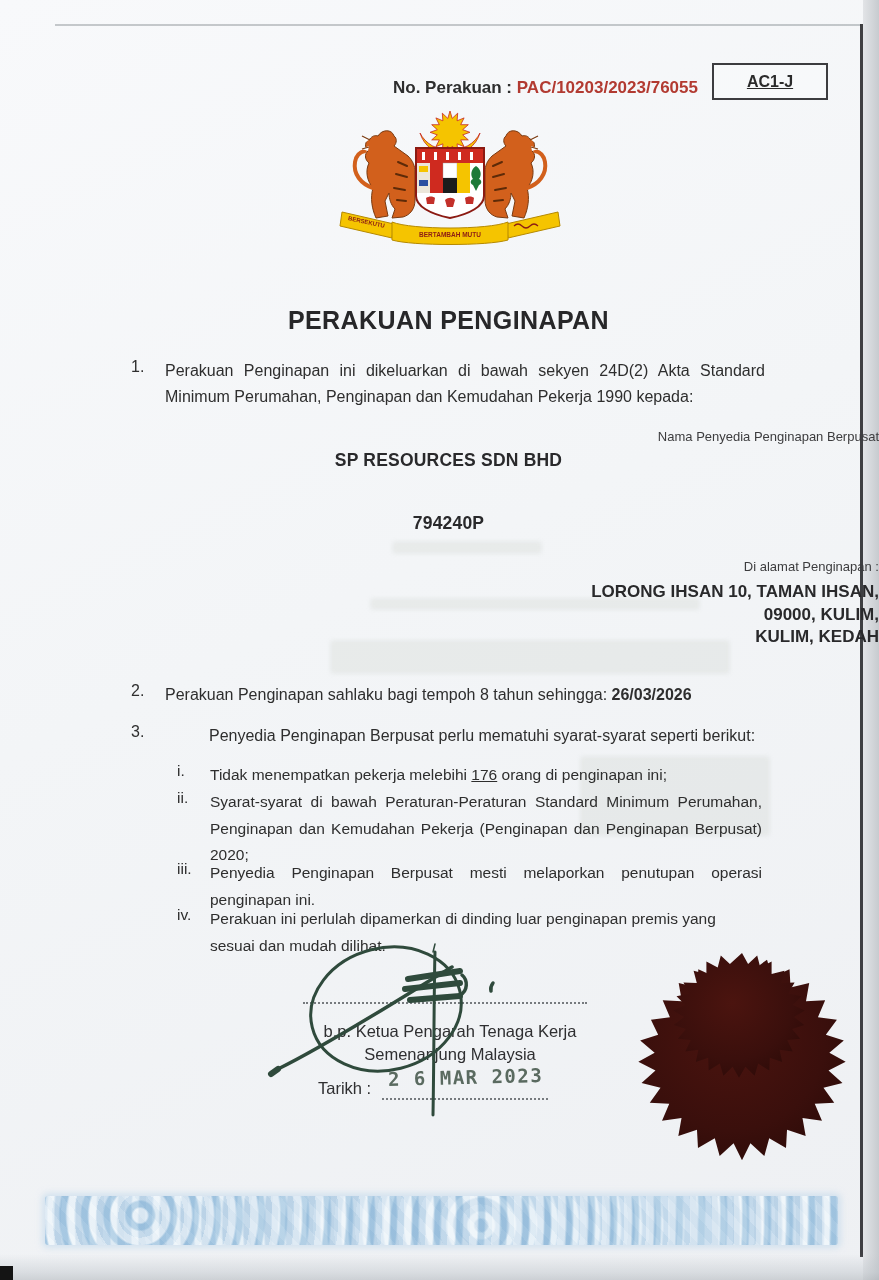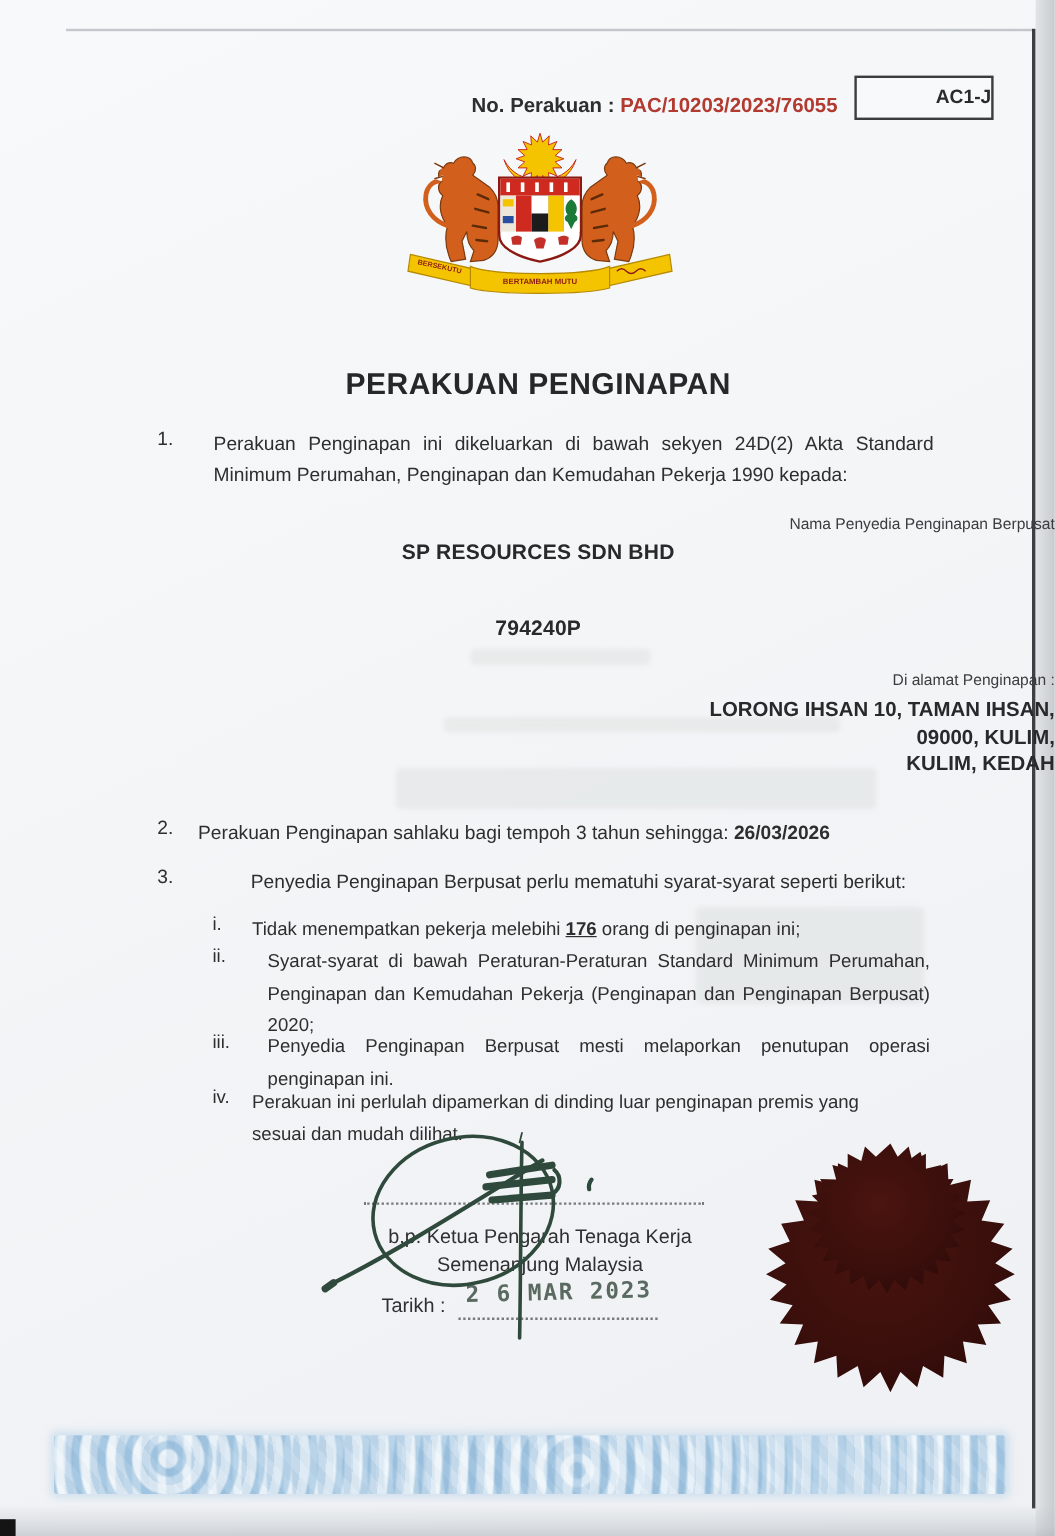--- a/index.html
+++ b/index.html
@@ -22,38 +22,38 @@
   .right-edge{left:863px;top:0;width:16px;height:1280px;background:linear-gradient(to right,#e2e4e7,#c7cbcf);}
   .bottom-shade{left:0;top:1254px;width:879px;height:26px;background:linear-gradient(to bottom,rgba(190,196,202,0) 0%,rgba(190,196,202,.45) 70%,rgba(170,176,182,.5) 100%);}
   .corner-mark{left:0;top:1266px;width:13px;height:14px;background:#141414;}
   .ghost{background:rgba(140,152,132,.10);border-radius:4px;filter:blur(2px);}
   
   .hdr{left:393px;top:78px;font-size:17px;font-weight:bold;white-space:nowrap;}
   .hdr .no-val{color:#b23a31;}
   .code-box{
     left:712px;top:63px;width:112px;height:33px;
     border:2px solid #3c3c3f;
-    font-size:16px;font-weight:bold;text-align:right;line-height:33px;
-    color:#2b2b2b;background:rgba(255,255,255,.25);
+    font-size:16px;font-weight:bold;text-align:center;line-height:33px;
+    color:#2b2b2b;background:rgba(255,255,255,.25);text-decoration:underline;
   }
   
   .dept{left:18px;right:0;top:256px;font-size:17px;font-weight:bold;line-height:22px;text-align:center;letter-spacing:.2px;color:#2d2d2f;}
   .doc-title{left:18px;right:0;top:306px;font-size:25px;font-weight:bold;text-align:center;letter-spacing:.4px;color:#272729;}
   
   .cl-num{font-size:16px;width:30px;}
   .cl-text{font-size:16px;line-height:25.5px;color:#2e2e2e;}
-  .just{text-align:justify;text-justify:inter-word;margin-left:13px;}
+  .just{text-align:justify;text-justify:inter-word;}
   
   .small-label{left:18px;right:0;font-size:13px;text-align:right;color:#3c3c3e;}
   .big-value{left:18px;right:0;font-size:17.5px;font-weight:bold;text-align:center;color:#29292b;letter-spacing:.2px;}
   .addr{left:18px;right:0;top:581px;font-size:17px;font-weight:bold;text-align:right;line-height:22.5px;color:#29292b;}
   
   .cond-num{font-size:15.5px;width:32px;}
   .cond-text{font-size:15.5px;line-height:26.5px;width:552px;}
-  .lim{font-weight:bold;text-decoration:underline;margin-top:16px;}
+  .lim{font-weight:normal;text-decoration:underline;margin-top:16px;}
   
   .dotline{border-bottom:2px dotted #767a7e;height:10px;}
   .bp{left:250px;top:1020px;width:400px;text-align:center;font-size:16.5px;line-height:22.5px;color:#2f2f31;}
   .tarikh{left:318px;top:1079px;font-size:16.5px;color:#2f2f31;}
   .stamp{
     left:388px;top:1066px;font-family:"DejaVu Sans Mono", monospace;
     font-size:19px;font-weight:bold;letter-spacing:1.5px;color:#4a5c50;
     transform:rotate(-1.5deg);opacity:.9;white-space:nowrap;
   }
   
@@ -160,21 +160,21 @@
   <div class="abs big-value" style="top:513px;">794240P</div>
   <div class="abs small-label" style="top:559px;">Di alamat Penginapan :</div>
   <div class="abs addr">
     <div>LORONG IHSAN 10, TAMAN IHSAN,</div>
     <div>09000, KULIM,</div>
     <div>KULIM, KEDAH</div>
   </div>
 
   <div class="abs cl-num" style="left:131px;top:682px;">2.</div>
   <div class="abs cl-text" style="left:165px;top:682px;width:620px;">
-    <span>Perakuan Penginapan sahlaku bagi tempoh 3 tahun sehingga: </span><span class="b">26/03/2026</span>
+    <span>Perakuan Penginapan sahlaku bagi tempoh 8 tahun sehingga: </span><span class="b">26/03/2026</span>
   </div>
 
   <div class="abs cl-num" style="left:131px;top:723px;">3.</div>
   <div class="abs cl-text" style="left:165px;top:723px;width:620px;margin-left:44px;">Penyedia Penginapan Berpusat perlu mematuhi syarat-syarat seperti berikut:</div>
 
   <div class="abs cond-num" style="left:177px;top:762px;">i.</div>
   <div class="abs cond-text" style="left:210px;top:762px;">
     <span>Tidak menempatkan pekerja melebihi </span><span class="lim">176</span><span> orang di penginapan ini;</span>
   </div>
 

